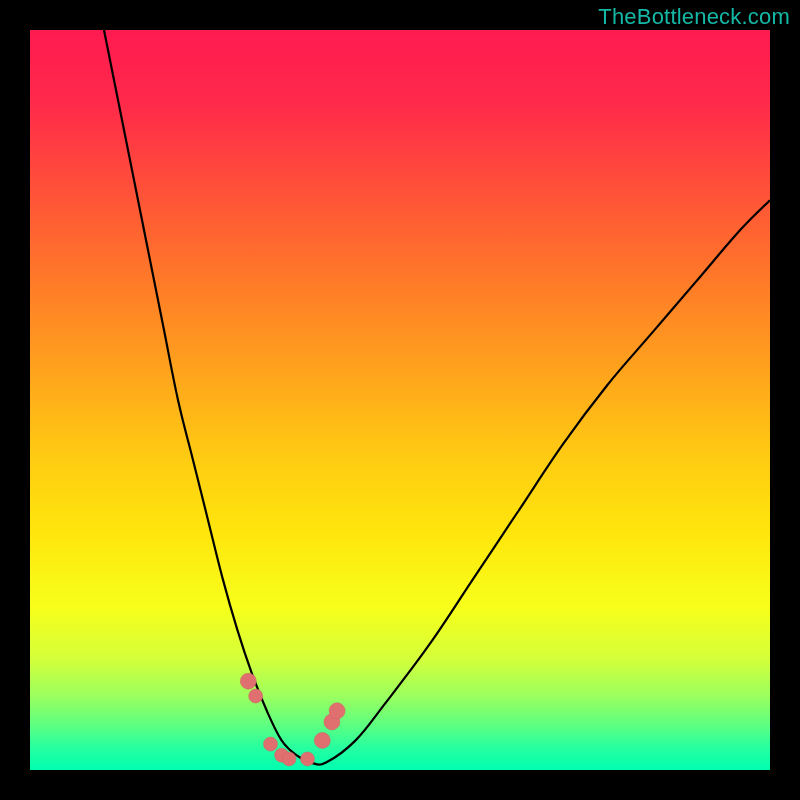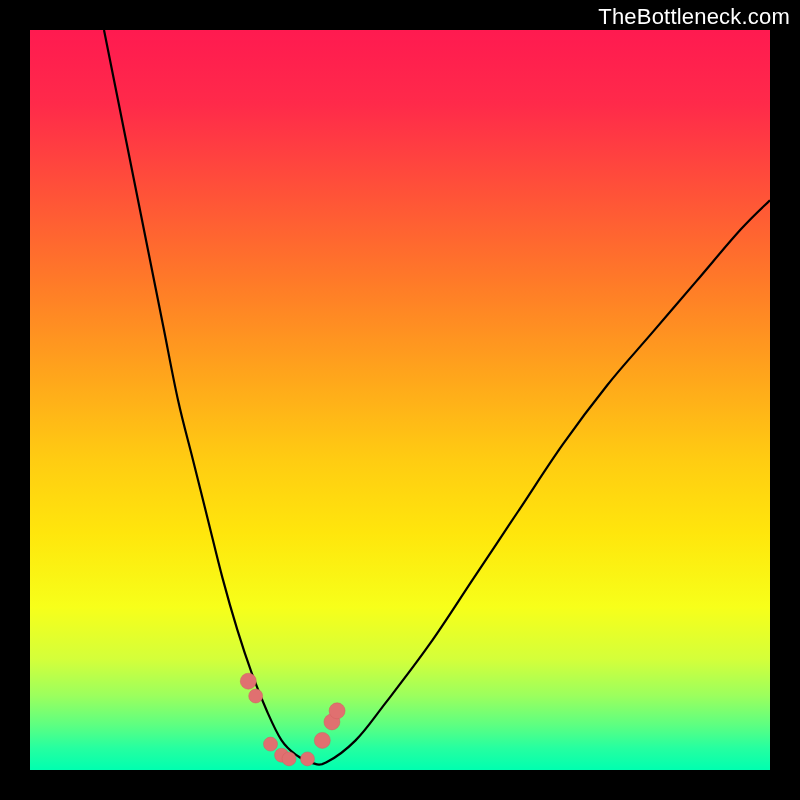--- a/index.html
+++ b/index.html
@@ -16,21 +16,21 @@
     top: 0;
     left: 0;
     width: 800px;
     height: 800px;
     background: #000;
   }
   .watermark {
     position: absolute;
     top: 4px;
     right: 10px;
-    color: #ffffff;
+    color: #14b8a6;
     font-size: 22px;
     font-weight: 400;
     letter-spacing: 0.2px;
     z-index: 50;
   }
   .plot {
     position: absolute;
     top: 30px;
     left: 30px;
     width: 740px;

